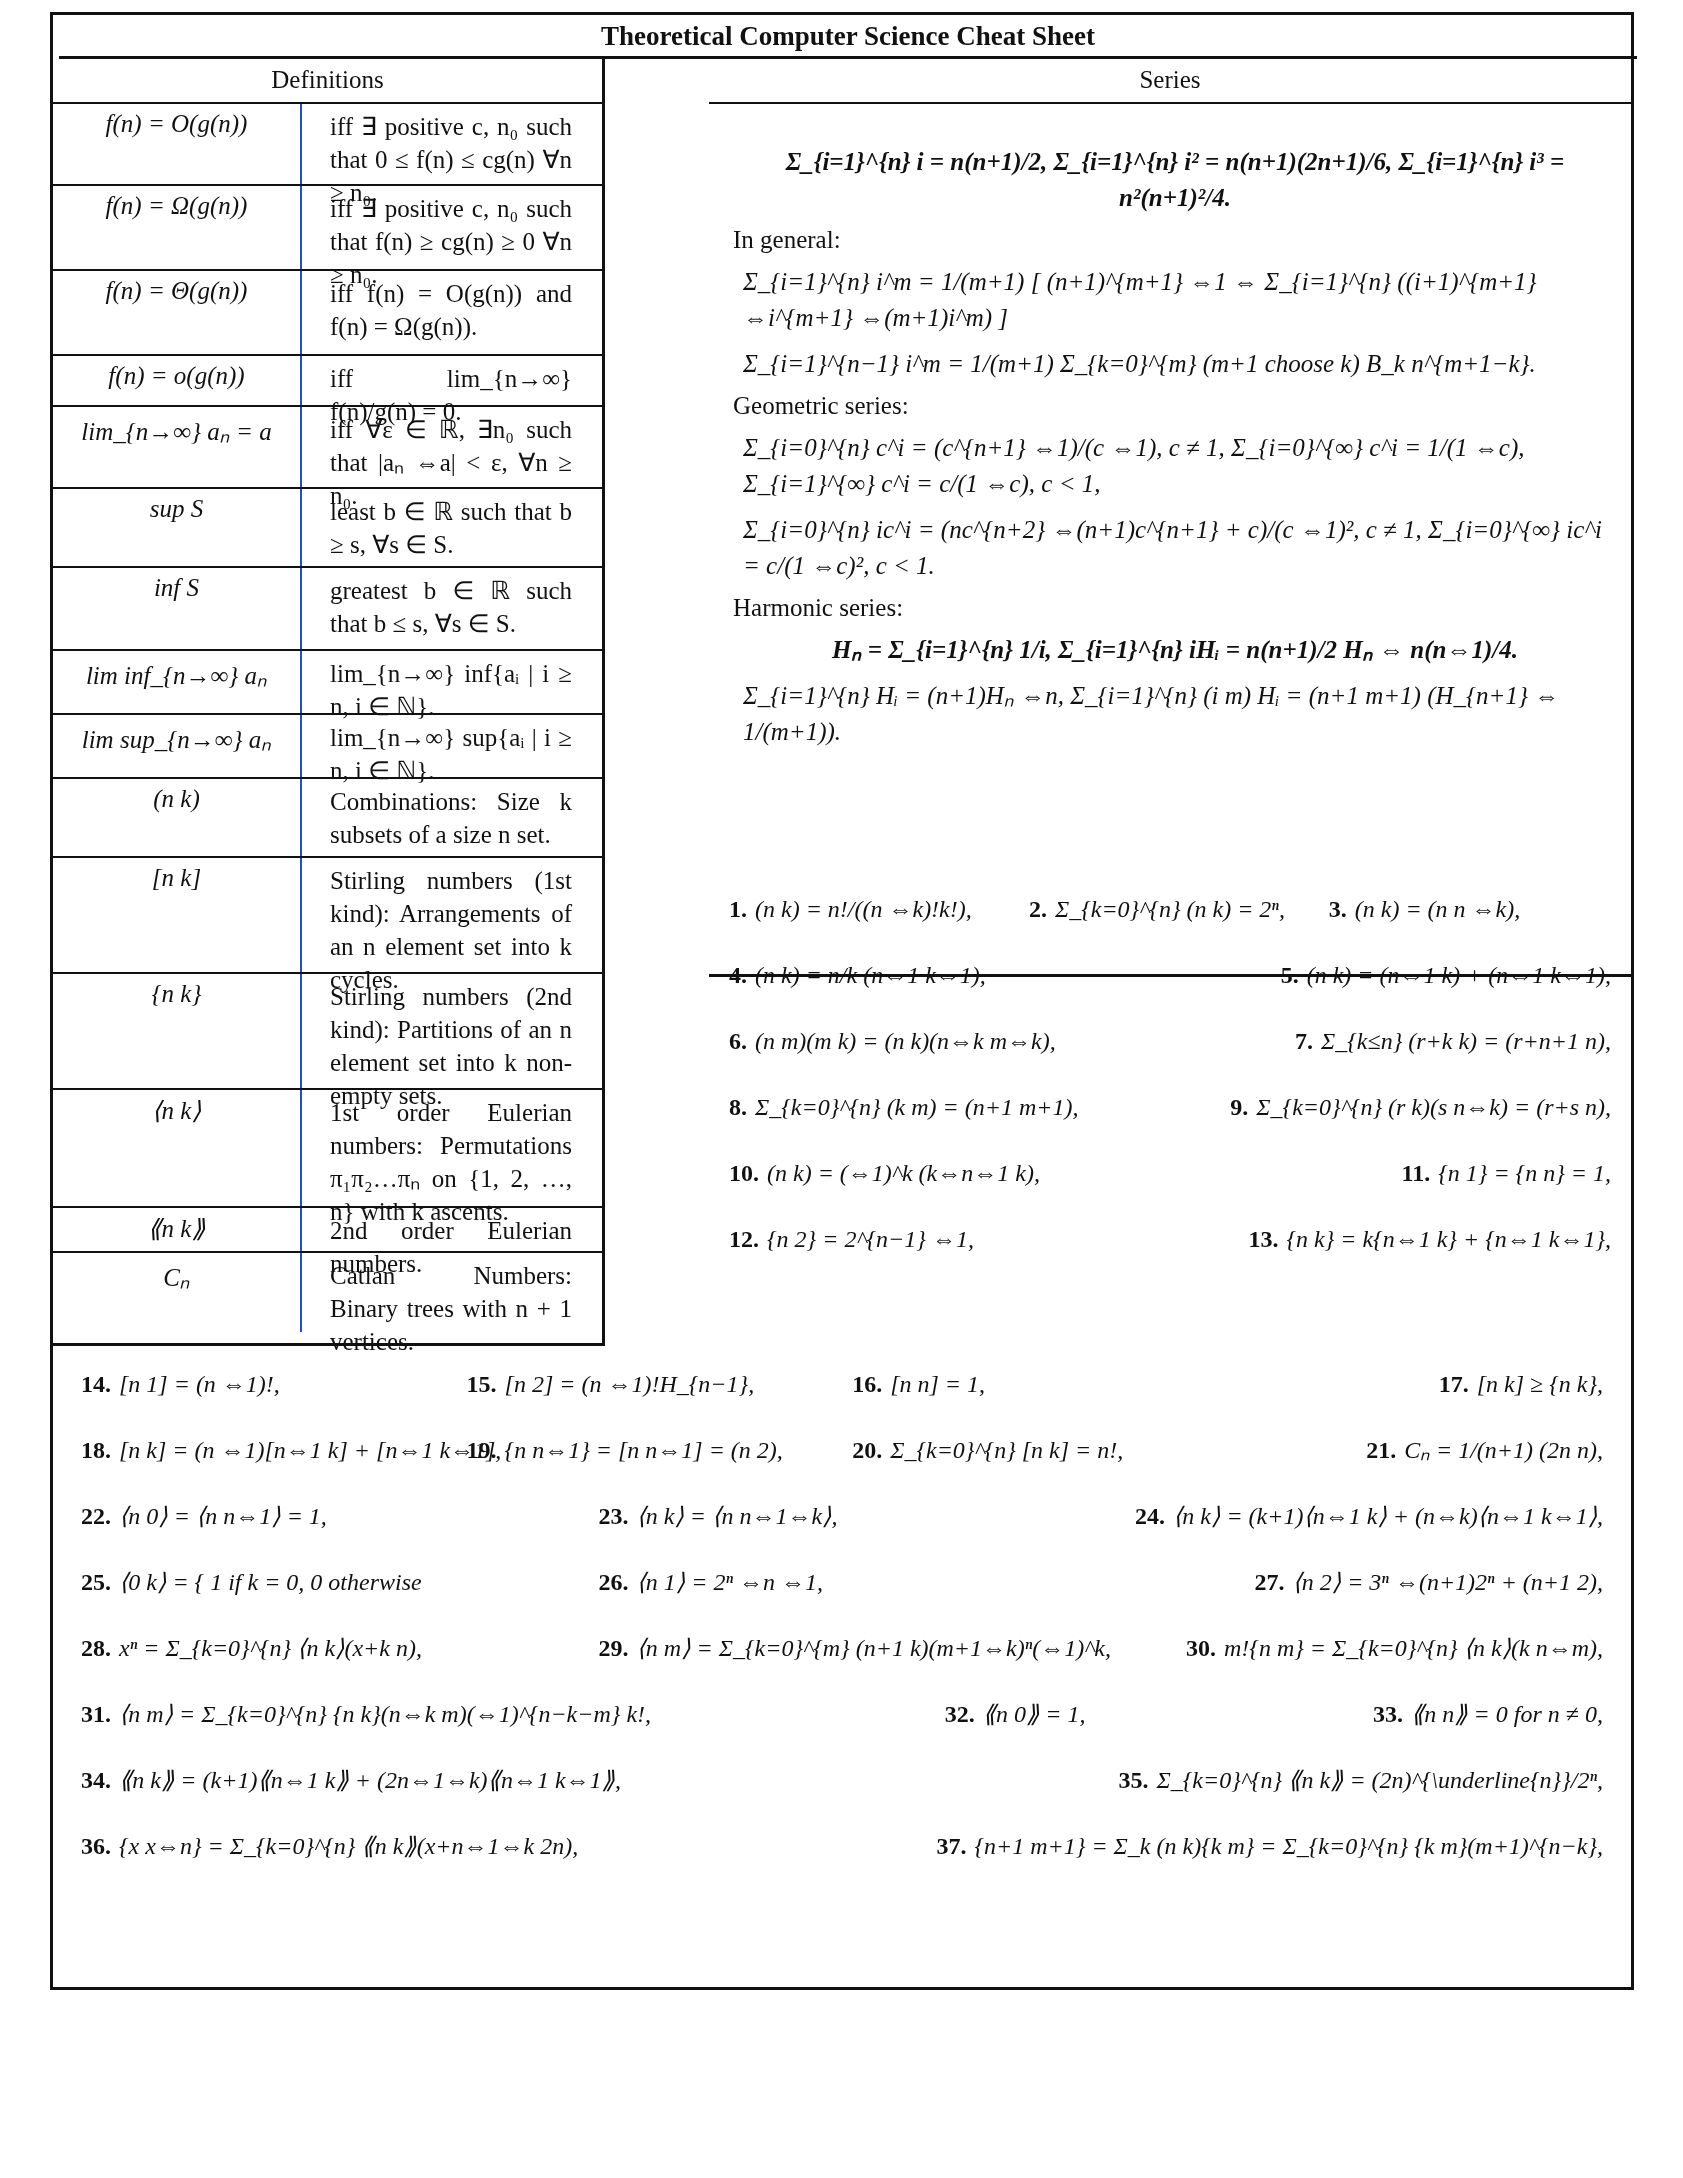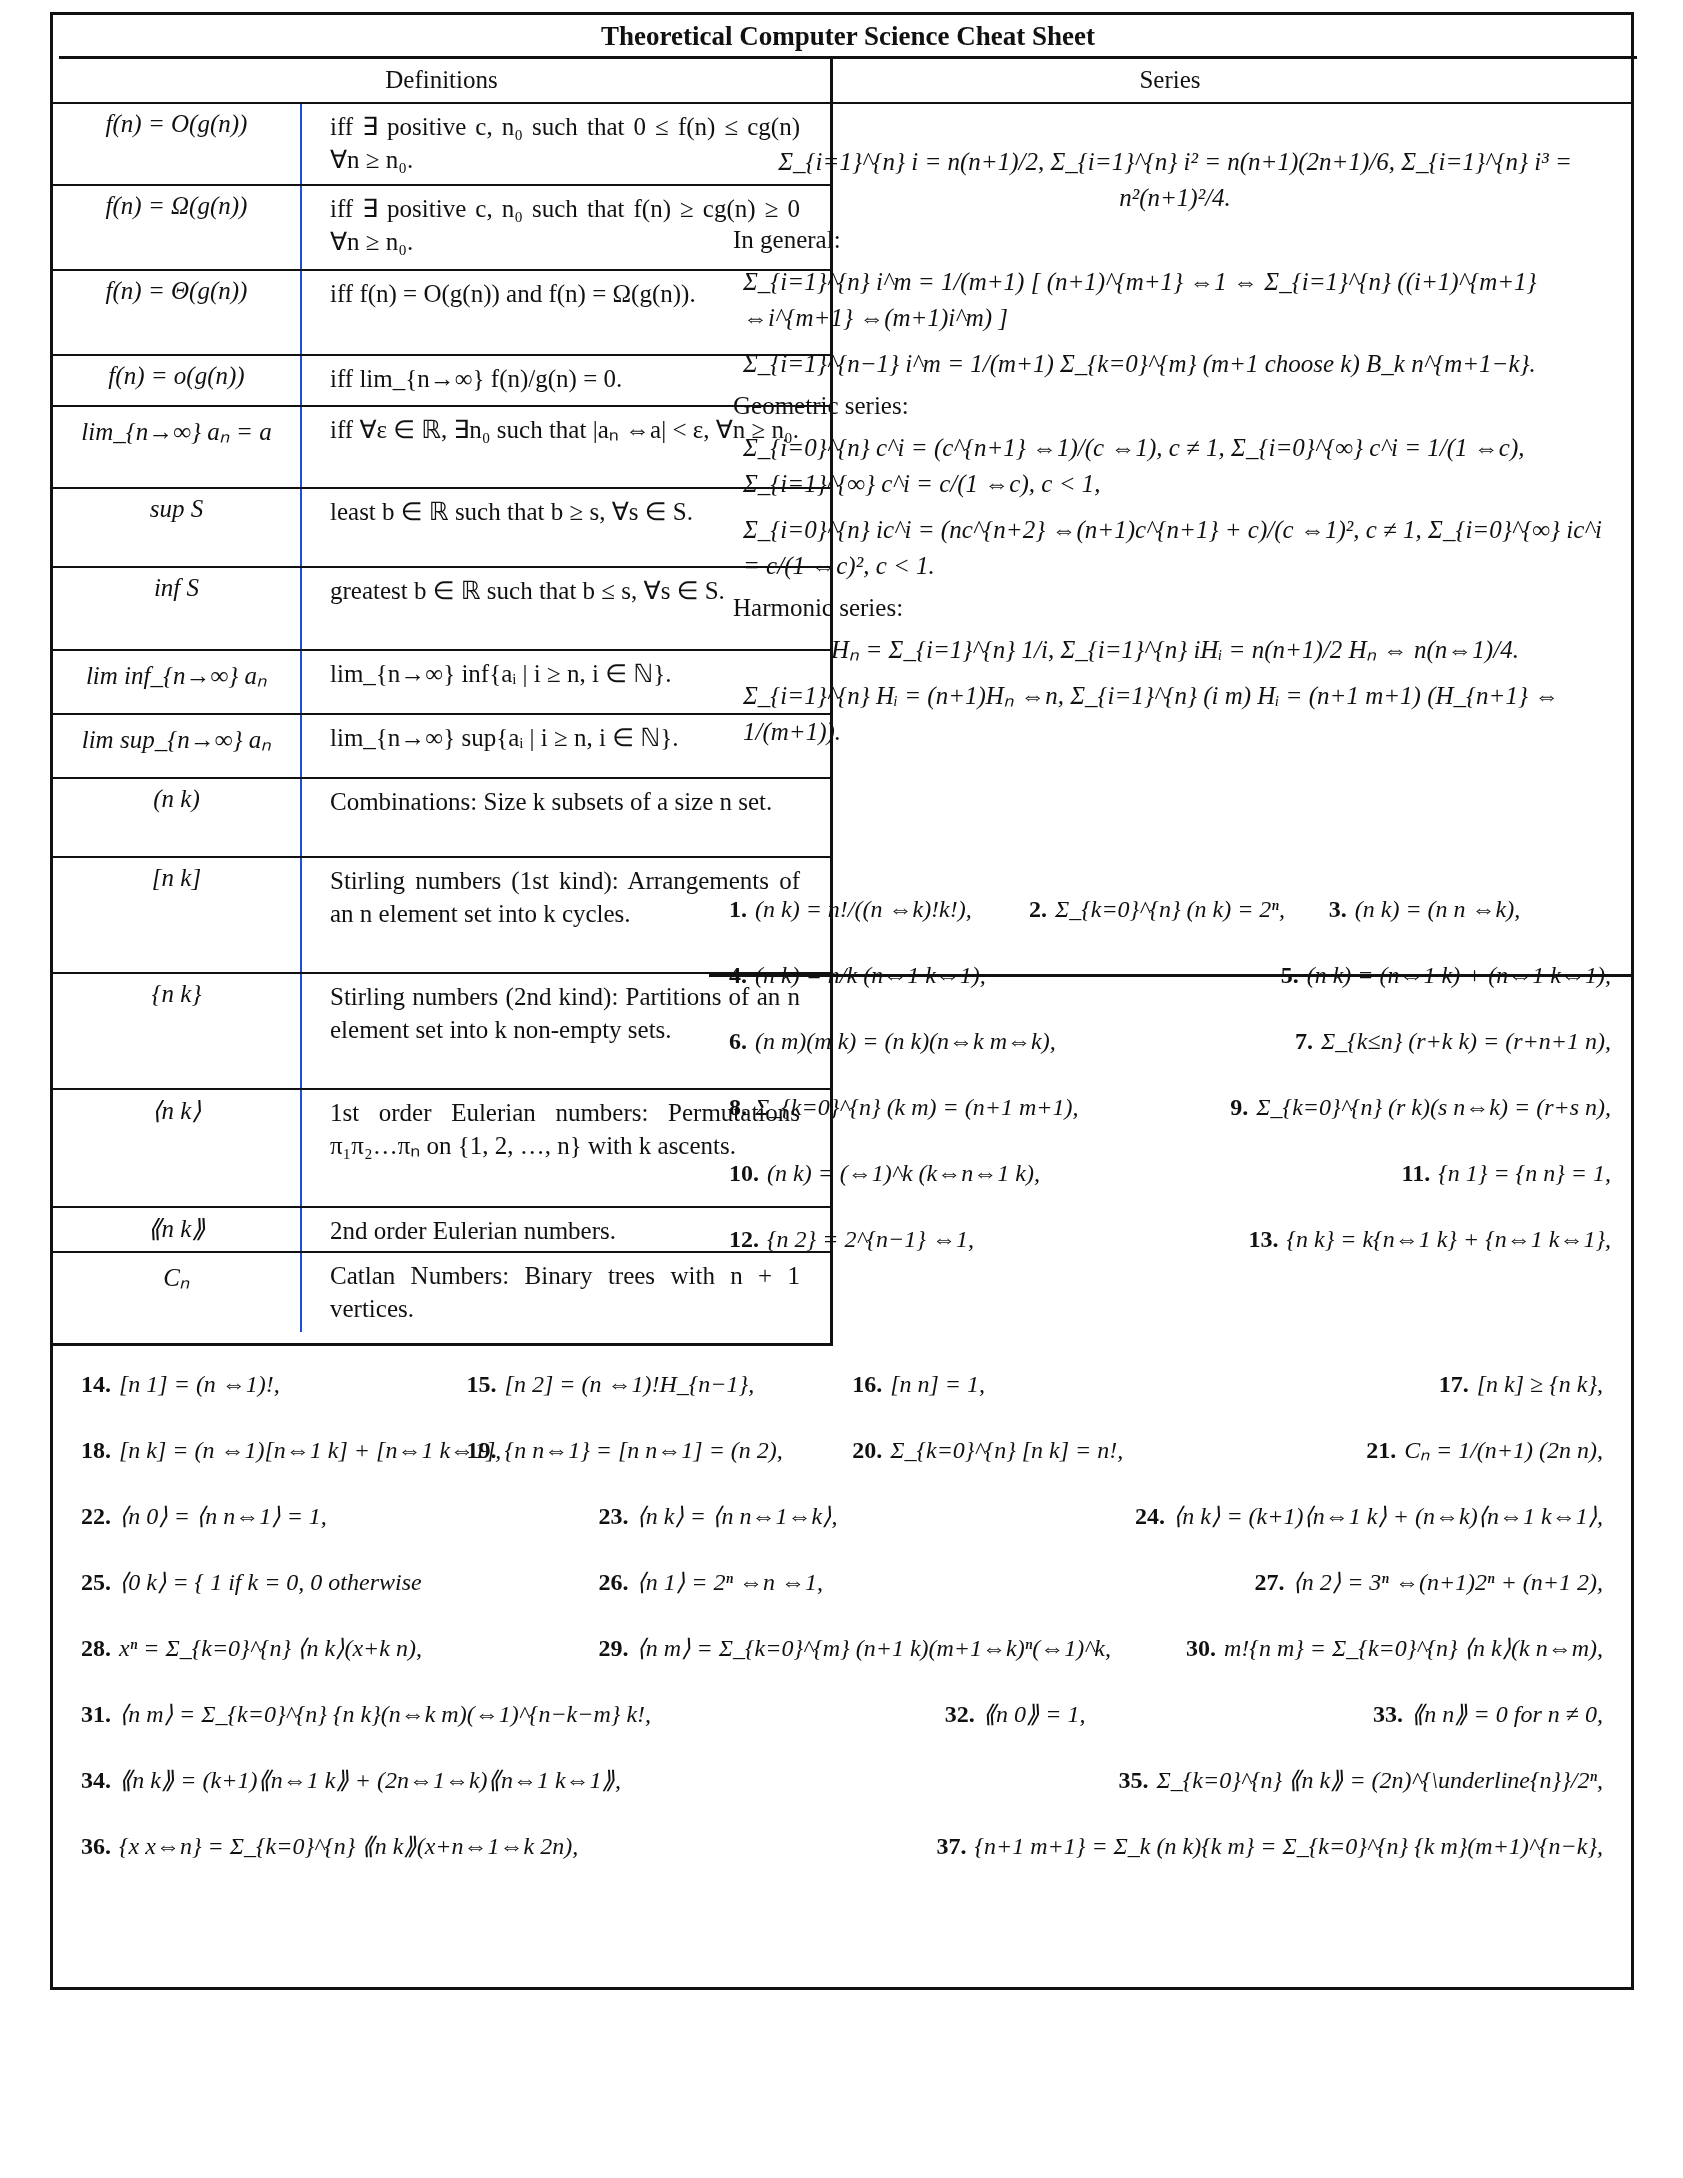--- a/index.html
+++ b/index.html
@@ -1,29 +1,29 @@
 <!DOCTYPE html>
 <html><head>
 <meta charset="utf-8">
 <style>
   html,body{margin:0;padding:0;background:#fff;}
   body{width:1683px;height:2178px;position:relative;font-family:"DejaVu Serif","Liberation Serif",serif;color:#111;}
   .sheet{position:absolute;left:50px;top:12px;width:1584px;height:1978px;border:3px solid #111;box-sizing:border-box;}
   .title{position:absolute;left:6px;top:0;width:100%;height:44px;border-bottom:3px solid #111;box-sizing:border-box;text-align:center;font-weight:bold;font-size:27px;line-height:42px;font-family:"Liberation Serif","DejaVu Serif",serif;}
-  .defs{position:absolute;left:0;top:44px;width:780px;height:1287px;border-right:3px solid #111;border-bottom:3px solid #111;box-sizing:border-box;}
+  .defs{position:absolute;left:0;top:44px;width:552px;height:1287px;border-right:3px solid #111;border-bottom:3px solid #111;box-sizing:border-box;}
   .defs-head{height:43px;border-bottom:2px solid #111;text-align:center;font-size:25px;line-height:42px;font-family:"Liberation Serif",serif;}
   .row{display:flex;border-bottom:2px solid #111;box-sizing:border-box;}
   .row:last-child{border-bottom:none;}
   .row .lhs{width:249px;border-right:2px solid #1d4ed8;text-align:center;font-style:italic;font-size:25px;padding-top:6px;box-sizing:border-box;font-family:"Liberation Serif",serif;}
   .row .rhs{flex:1;padding:6px 30px 6px 28px;font-size:25px;line-height:33px;text-align:justify;font-family:"Liberation Serif",serif;}
   .series{position:absolute;left:656px;top:44px;right:0;height:918px;border-bottom:3px solid #111;box-sizing:border-box;}
   .series-head{height:43px;border-bottom:2px solid #111;text-align:center;font-size:25px;line-height:42px;font-family:"Liberation Serif",serif;}
   .series-body{padding:12px 24px;font-family:"Liberation Serif",serif;font-size:25px;}
   .sline{font-style:italic;margin:10px 0 10px 10px;line-height:36px;}
-  .sline.center{text-align:center;}
+  .sline.center{text-align:center;font-weight:bold;}
   .slabel{font-style:normal;margin:6px 0;}
   .ident-a{position:absolute;left:656px;top:860px;right:0;height:470px;padding:14px 20px;box-sizing:border-box;font-family:"Liberation Serif",serif;font-size:24px;}
   .ident-b{position:absolute;left:0;top:1331px;right:0;bottom:0;padding:18px 28px;box-sizing:border-box;font-family:"Liberation Serif",serif;font-size:24px;}
   .grid{display:flex;flex-wrap:wrap;justify-content:space-between;row-gap:26px;align-items:center;}
   .id{font-style:italic;white-space:nowrap;line-height:40px;}
   .id b{font-style:normal;font-weight:bold;margin-right:8px;}
   .w2{width:48%;} .w3{width:32%;} .w4{width:24%;}
   .right{text-align:right;}
 </style>
 </head>

